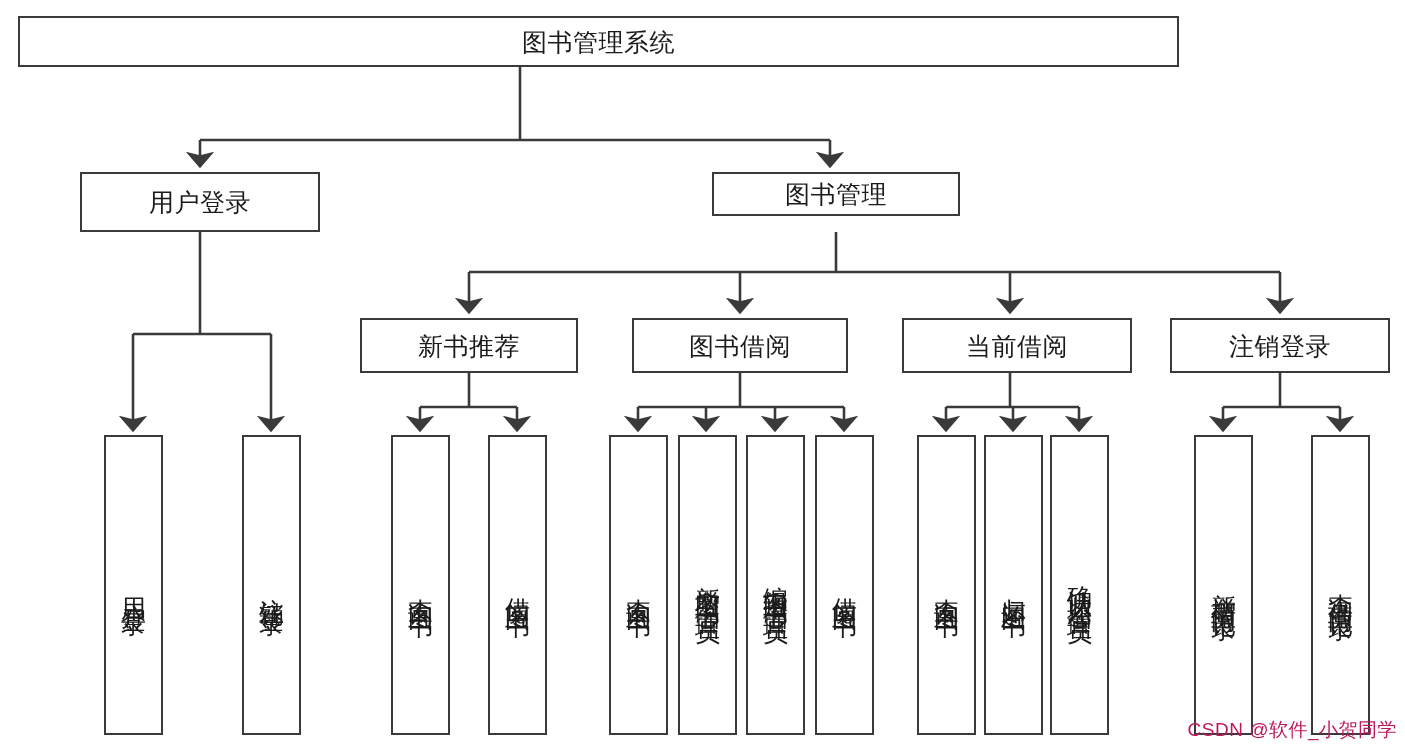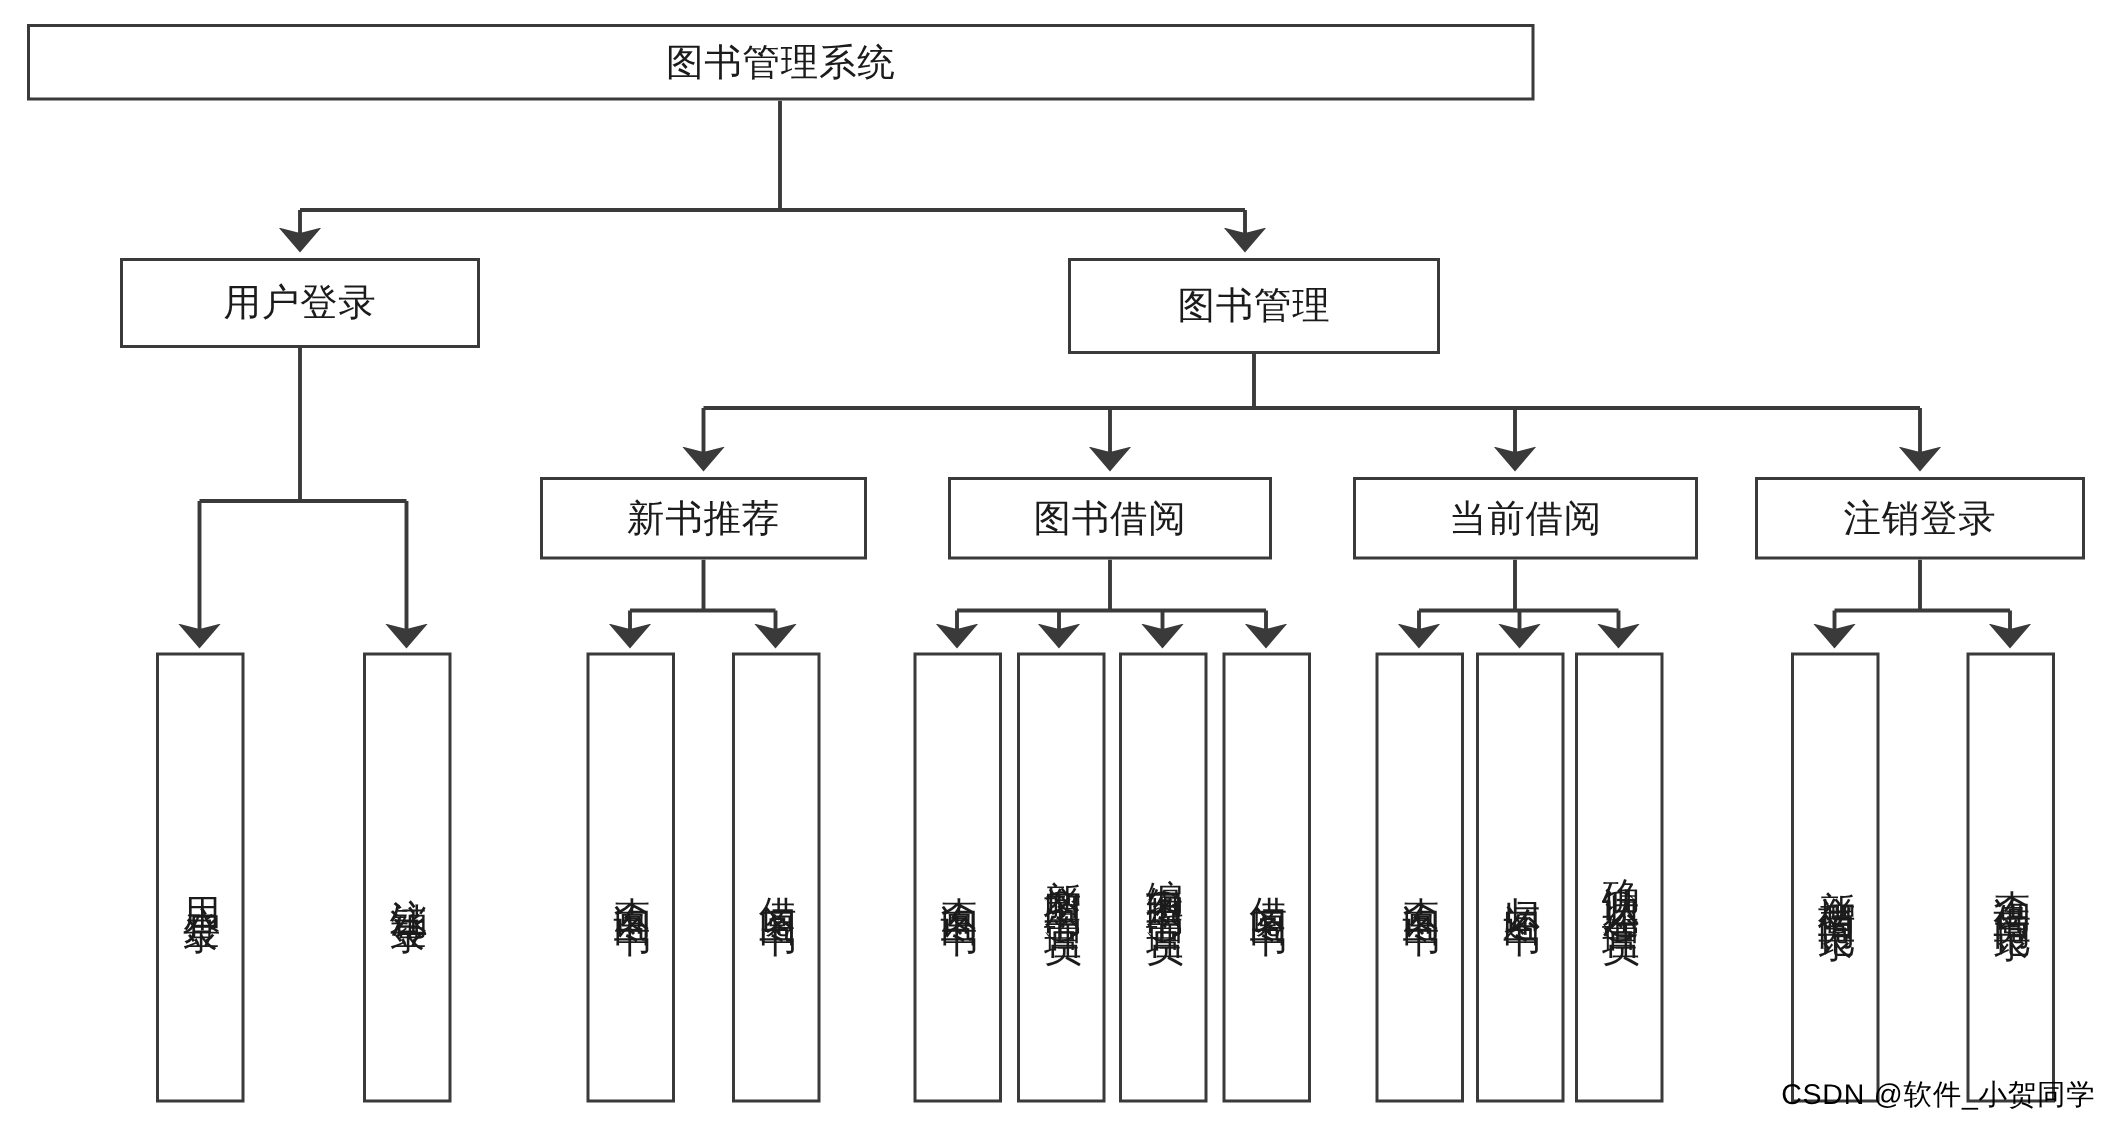--- a/index.html
+++ b/index.html
@@ -73,21 +73,21 @@
   .node.leaf.top .node-label {
     display: flex;
     align-items: flex-start;
     justify-content: center;
   }
   .watermark {
     position: absolute;
     right: 8px;
     bottom: 4px;
     font-size: 19px;
-    color: #000000;
+    color: #be185d;
     letter-spacing: 0.5px;
     white-space: nowrap;
   }
 </style>
 </head>
 <body>
 
 <div id="canvas">
 
   <svg class="wires" viewBox="0 0 1405 747">
@@ -133,28 +133,28 @@
       <path d="M1013,407 L1013,424" marker-end="url(#arrow)"></path>
       <path d="M1079,407 L1079,424" marker-end="url(#arrow)"></path>
 
       <path d="M1280,373 L1280,407"></path>
       <path d="M1223,407 L1340,407"></path>
       <path d="M1223,407 L1223,424" marker-end="url(#arrow)"></path>
       <path d="M1340,407 L1340,424" marker-end="url(#arrow)"></path>
     </g>
   </svg>
 
-  <div class="node root horiz" style="left:18px; top:16px; width:1005px; height:51px;align-items:center;">
+  <div class="node root horiz" style="left:18px; top:16px; width:1161px; height:51px;align-items:center;">
     <span class="node-label">图书管理系统</span>
   </div>
 
   <div class="node horiz" style="left:80px; top:172px; width:240px; height:60px;">
     <span class="node-label">用户登录</span>
   </div>
-  <div class="node horiz" style="left:712px; top:172px; width:248px; height:64px;">
+  <div class="node horiz" style="left:712px; top:172px; width:248px; height:44px;">
     <span class="node-label">图书管理</span>
   </div>
 
   <div class="node horiz" style="left:360px; top:318px; width:218px; height:55px;">
     <span class="node-label">新书推荐</span>
   </div>
   <div class="node horiz" style="left:632px; top:318px; width:216px; height:55px;">
     <span class="node-label">图书借阅</span>
   </div>
   <div class="node horiz" style="left:902px; top:318px; width:230px; height:55px;">

